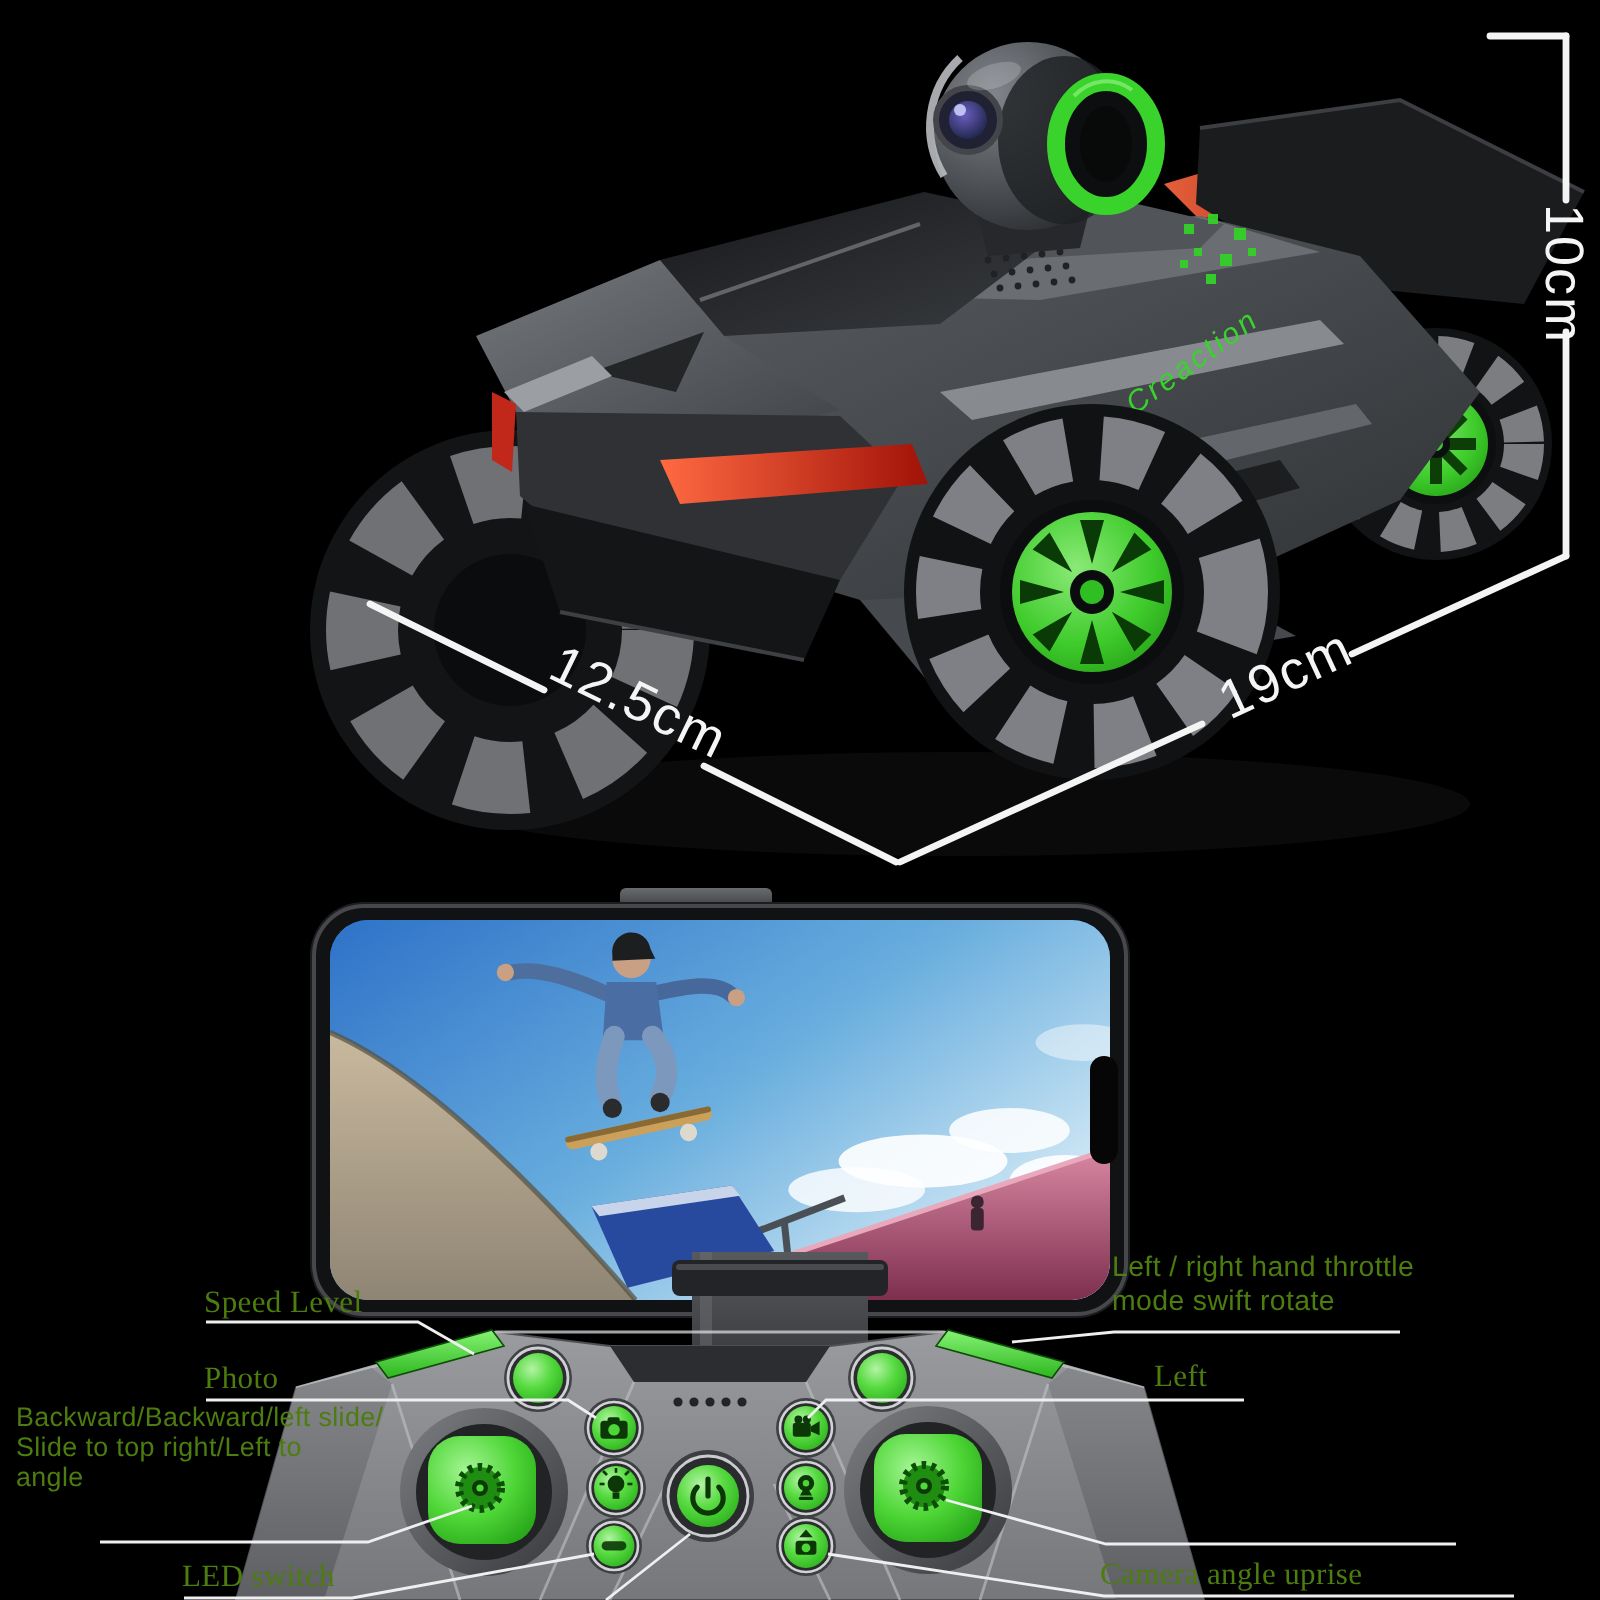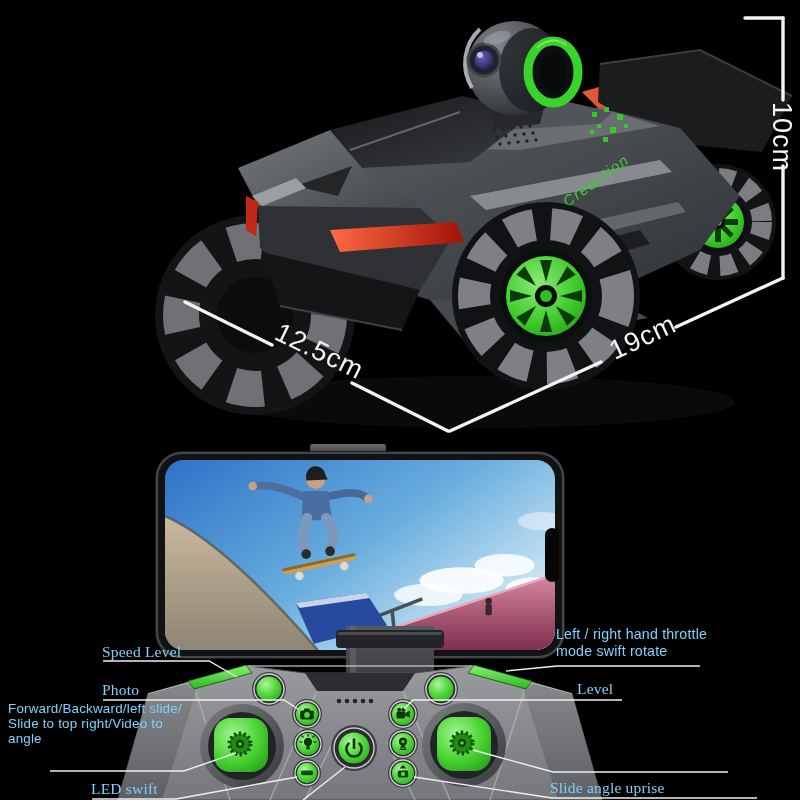--- a/index.html
+++ b/index.html
@@ -12,21 +12,21 @@
   .phone-screen{position:absolute;left:7px;top:6px;right:7px;bottom:6px;border-radius:19px;
                 overflow:hidden;background:#2d6fc4;}
   .phone-screen svg{display:block;width:100%;height:100%;}
   .phone-notch{position:absolute;right:3px;top:50%;transform:translateY(-50%);width:14px;height:54px;
                background:#060607;border-radius:8px;z-index:3;}
   .clamp-top{position:absolute;left:310px;top:444px;width:76px;height:11px;background:linear-gradient(#6a6b6e,#3a3b3d);
              border-radius:3px;z-index:1;}
   .clamp-top-lip{position:absolute;left:324px;top:453px;width:48px;height:6px;background:#2a2b2d;border-radius:2px;z-index:1;}
   .controller{position:absolute;left:100px;top:620px;width:520px;height:180px;z-index:3;}
   .lines-overlay{position:absolute;left:0;top:0;width:800px;height:800px;z-index:4;pointer-events:none;}
-  .lbl{position:absolute;color:#7dd3fc;z-index:5;white-space:nowrap;letter-spacing:.2px;}
+  .lbl{position:absolute;color:#4d7c0f;z-index:5;white-space:nowrap;letter-spacing:.2px;}
   .lbl.single{font-size:15.5px;font-family:Liberation Serif, serif;}
   .lbl.para{font-size:13.4px;line-height:14.8px;white-space:normal;}
   .dim-label{position:absolute;color:#f5f5f5;z-index:5;font-size:27px;letter-spacing:1px;}
   #dim-height{left:766px;top:102px;writing-mode:vertical-rl;}
   #dim-width{left:272px;top:336px;transform:rotate(26deg);}
   #dim-length{left:608px;top:322px;transform:rotate(-25deg);}
 </style>
 </head>
 <body>
 
@@ -434,26 +434,26 @@
     </g>
   </svg>
 
   <div class="dim-label" id="dim-height">10cm</div>
   <div class="dim-label" id="dim-width">12.5cm</div>
   <div class="dim-label" id="dim-length">19cm</div>
 
   <div class="lbl single" style="left:102px;top:643px">Speed Level</div>
   <div class="lbl single" style="left:102px;top:681px">Photo</div>
   <div class="lbl para" style="left:8px;top:702px;width:200px">
-    <div>Forward/Backward/left slide/</div>
-    <div>Slide to top right/Video to</div>
+    <div>Backward/Backward/left slide/</div>
+    <div>Slide to top right/Left to</div>
     <div>angle</div>
   </div>
-  <div class="lbl single" style="left:91px;top:780px">LED swift</div>
+  <div class="lbl single" style="left:91px;top:780px">LED switch</div>
 
   <div class="lbl para" style="left:556px;top:626px;font-size:14.2px;line-height:16.5px">
     <div>Left / right hand throttle</div>
     <div>mode swift rotate</div>
   </div>
-  <div class="lbl single" style="left:577px;top:680px">Level</div>
-  <div class="lbl single" style="left:550px;top:779px">Slide angle uprise</div>
+  <div class="lbl single" style="left:577px;top:680px">Left</div>
+  <div class="lbl single" style="left:550px;top:779px">Camera angle uprise</div>
 
 </div>
 
 </body></html>

